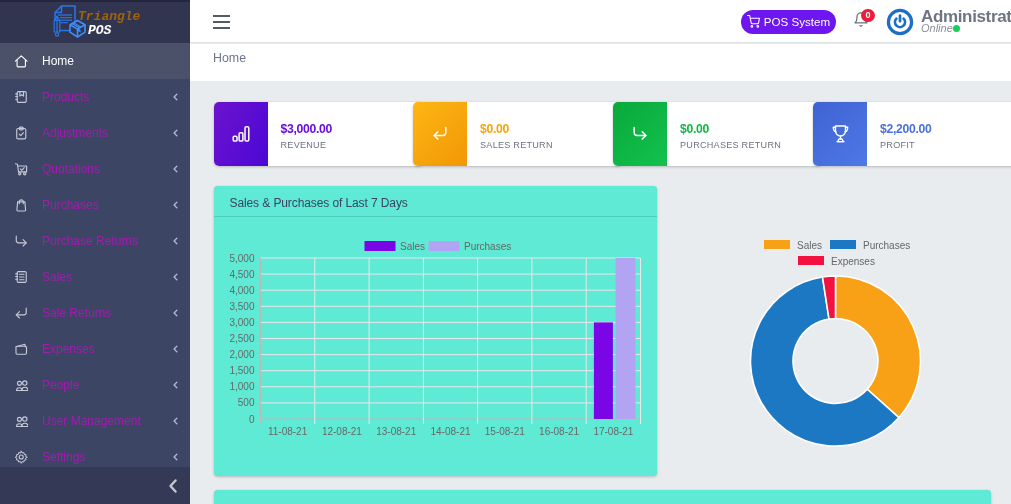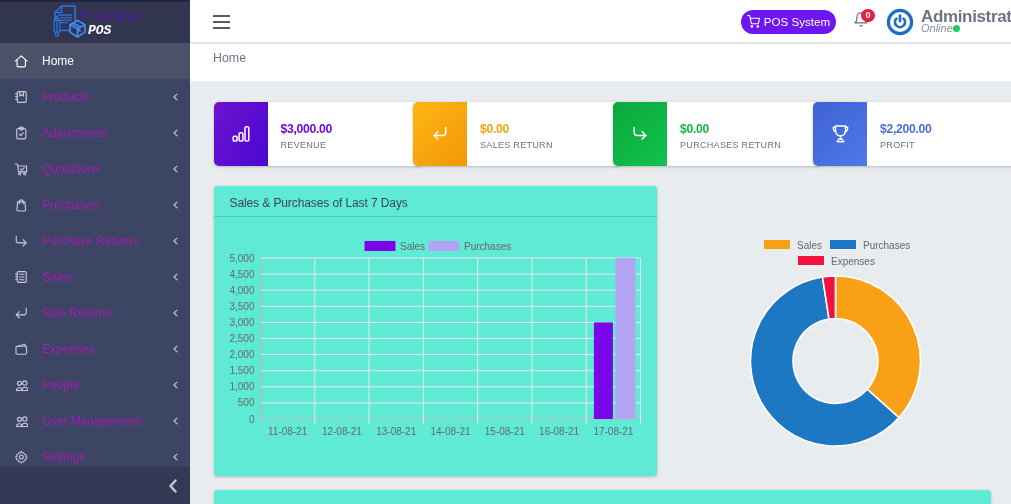--- a/index.html
+++ b/index.html
@@ -81,21 +81,21 @@
     <line x1="8" y1="16.2" x2="20" y2="16.2" stroke="#2b76e8" stroke-width="1.1"></line>
     <line x1="8" y1="18.7" x2="16" y2="18.7" stroke="#2b76e8" stroke-width="1.1"></line>
     <path d="M2.2 16.5h5.6v11.5H2.2z" stroke="#2b76e8" stroke-width="1.2" stroke-linejoin="round" fill="#313550"></path>
     <path d="M2.2 16.5 5 12l2.8 4.5M5 12.5V28" stroke="#2b76e8" stroke-width="1.2" stroke-linejoin="round"></path>
     <circle cx="5" cy="30.5" r="1.6" stroke="#2b76e8" stroke-width="1.2"></circle>
     <path d="M25.5 16.5l7.5 4.3v7.4L25.5 33 18 28.2v-7.4z" fill="#313550" stroke="#3f8efc" stroke-width="1.6" stroke-linejoin="round"></path>
     <path d="M18 20.8l7.5 4.3 7.5-4.3M25.5 25.1V33" stroke="#3f8efc" stroke-width="1.6" stroke-linejoin="round"></path>
     <path d="M21.2 18.6l7.5 4.3M19.8 19.4l7.5 4.3" stroke="#3f8efc" stroke-width="1.1"></path>
     <path d="M26 24.4l2.6 1.5v2.6L26 27z" fill="#3f8efc"></path>
   </svg>
-  <div class="abs" style="left:78px;top:9px;color:#4c1d95;font:bold italic 13px 'Liberation Mono',monospace;letter-spacing:0px">Triangle</div>
+  <div class="abs" style="left:78px;top:9px;color:#a16207;font:bold italic 13px 'Liberation Mono',monospace;letter-spacing:0px">Triangle</div>
   <div class="abs" style="left:88px;top:22.5px;color:#fff;font:bold italic 13px 'Liberation Mono',monospace">POS</div>
   <div id="menu">
       <div class="mrow abs active" style="top:43px">
         <svg class="ic" width="14.5" height="14.5" viewBox="0 0 16 16" fill="none" stroke="#fff" stroke-width="1.25" stroke-linecap="round" stroke-linejoin="round">
           <path d="M1.6 8.2 8 2.3l6.4 5.9"></path>
           <path d="M3.4 7.3v6.2a1 1 0 0 0 1 1h7.2a1 1 0 0 0 1-1V7.3"></path>
         </svg>
         <span class="lbl">Home</span>
       </div>
       <div class="mrow abs " style="top:79px">

